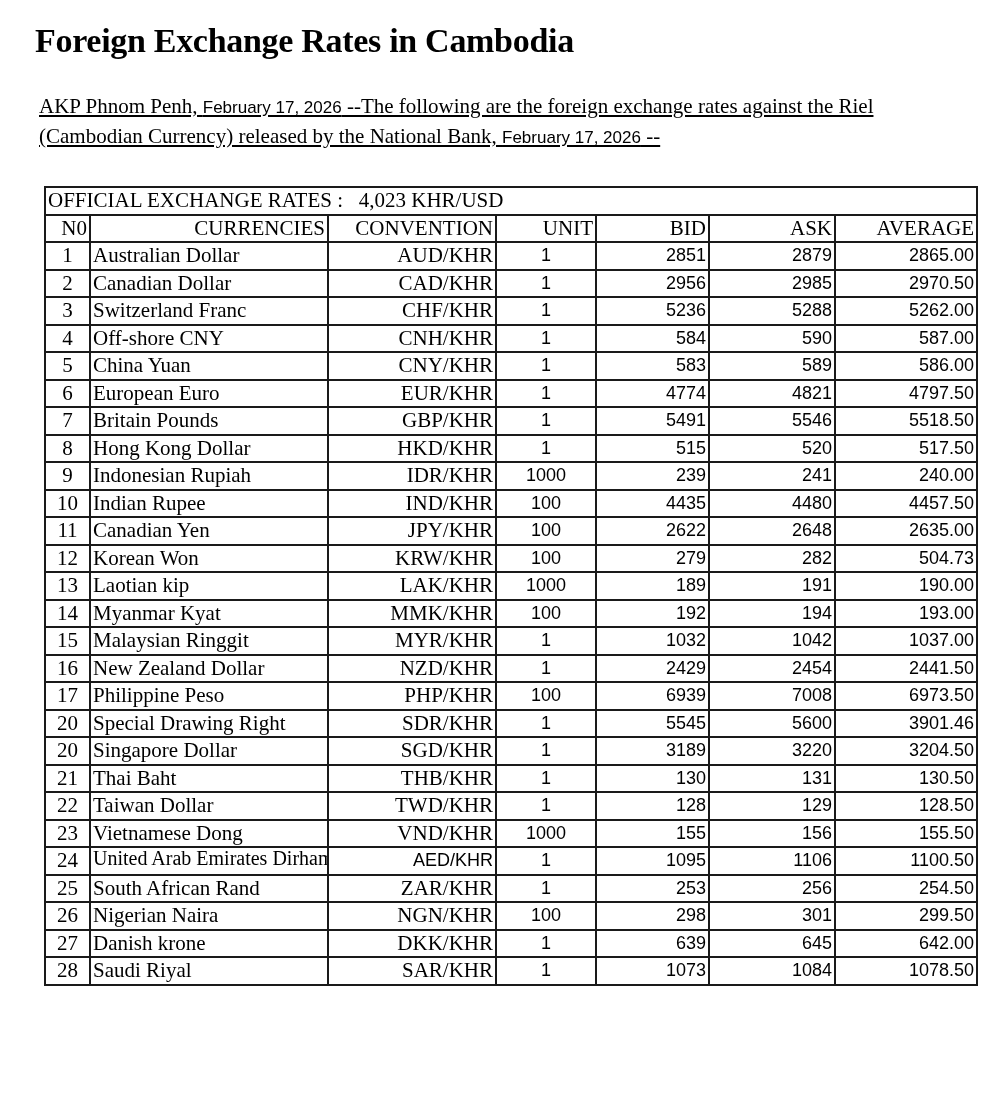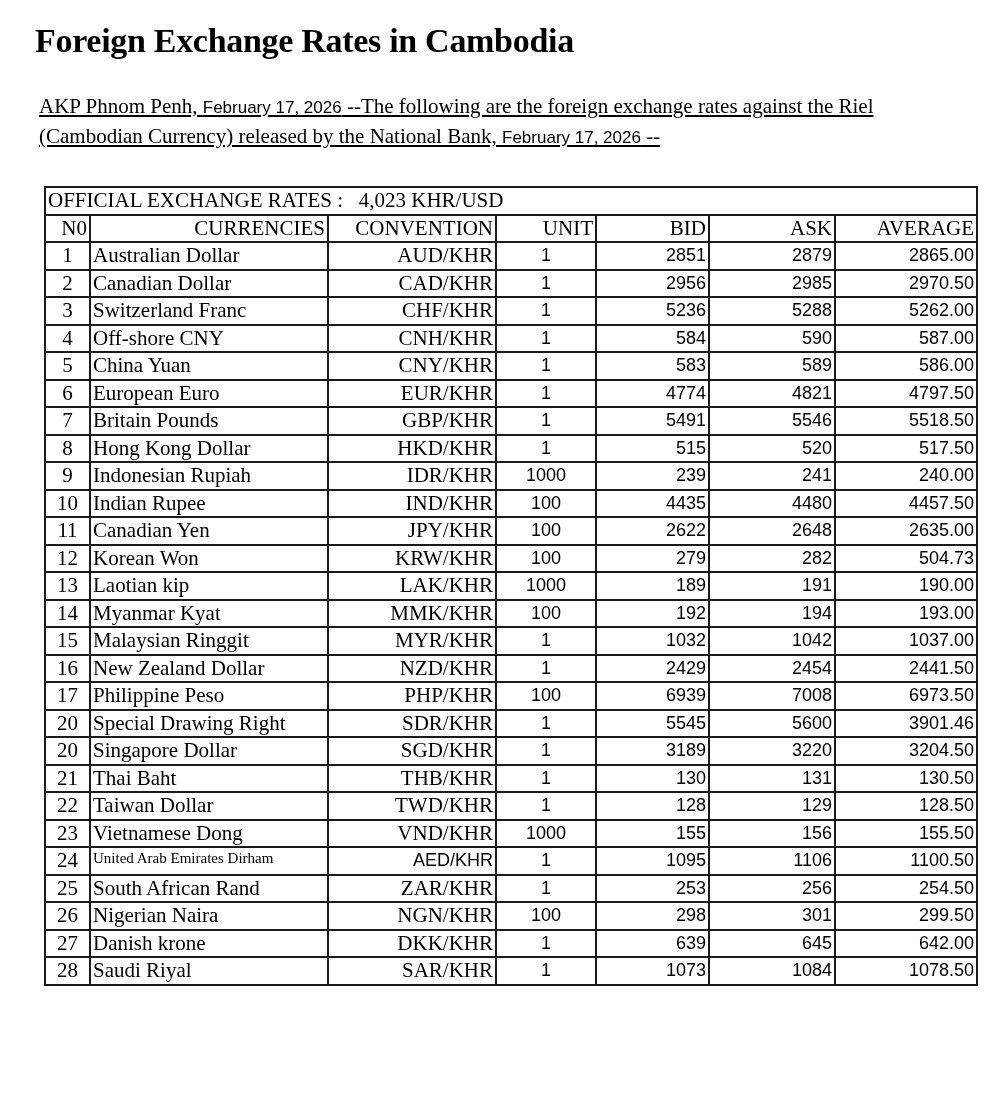--- a/index.html
+++ b/index.html
@@ -24,21 +24,21 @@
     border-radius: 26px;
   }
   table.rates td, table.rates th {
     border: 2px solid #1a1a1a; padding: 0 2px; height: 25.5px; line-height: 25px;
     font-weight: normal; white-space: nowrap; overflow: hidden;
   }
   .official td { text-align: left; padding-left: 2px; }
   .hdr th { text-align: right; }
   td.no { text-align: center; }
   td.cur { text-align: left; }
-  td.cur.small { font-size: 15px; vertical-align: top; line-height: 20px; }
+  td.cur.small { font-size: 20px; vertical-align: top; line-height: 20px; }
   td.conv { text-align: right; }
   td.conv.sans { font-family: "Liberation Sans", sans-serif; font-size: 18px; }
   td.unit { text-align: center; font-family: "Liberation Sans", sans-serif; font-size: 18px; }
   td.num { text-align: right; font-family: "Liberation Sans", sans-serif; font-size: 18px; padding-right: 1px; }
 </style>
 </head>
 <body>
 
 <h1 class="title">Foreign Exchange Rates in Cambodia</h1>
 

